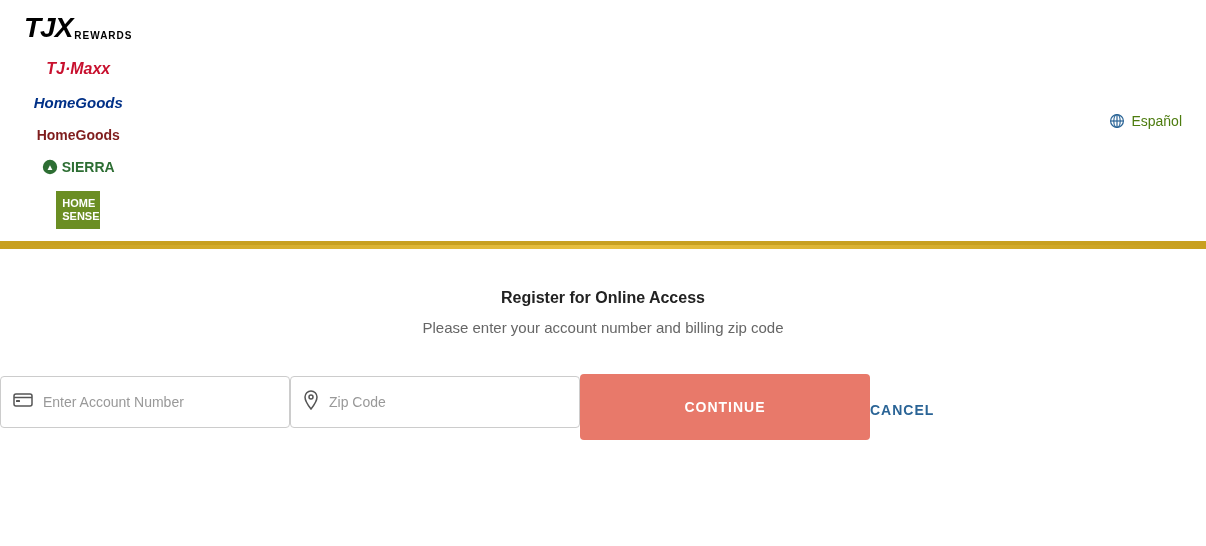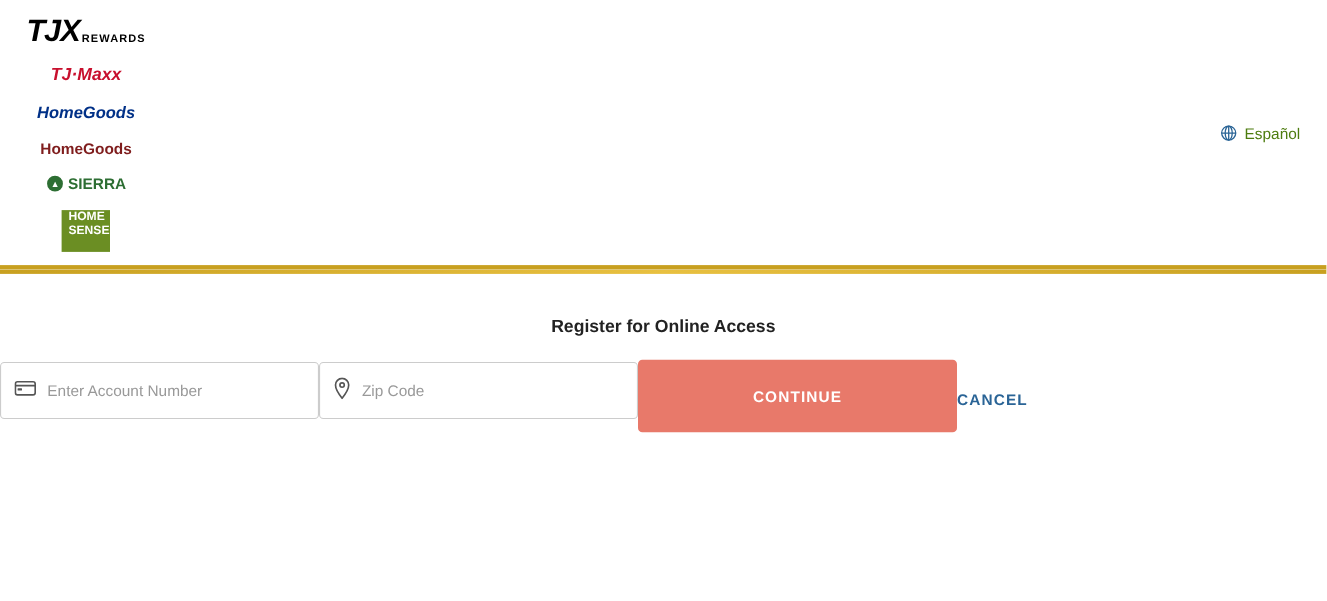--- a/index.html
+++ b/index.html
@@ -67,21 +67,21 @@
       color: #fff;
       padding: 12px 6px;
       font-size: 11px;
       font-weight: bold;
       line-height: 1.2;
       text-align: center;
       display: flex;
       flex-direction: column;
       width: 44px;
       height: 38px;
-      justify-content: flex-end;
+      justify-content: center;
     }
     .header-spacer { flex: 1; }
     .lang-selector {
       display: flex;
       align-items: center;
       gap: 6px;
       color: #4d7c0f;
       font-size: 14px;
       cursor: pointer;
     }
@@ -217,20 +217,21 @@
       <line x1="10" y1="2" x2="10" y2="18"></line>
     </svg>
     <span>Español</span>
   </div>
 </header>
 
 <div class="header-divider"></div>
 
 <main class="main">
   <h1 class="page-title">Register for Online Access</h1>
+  <p class="page-subtitle">Please enter your account number and billing zip code</p>
 
   <div class="form-container">
 
     <div class="input-wrapper">
       <span class="input-icon">
         <svg width="20" height="14" viewBox="0 0 20 14" fill="none" stroke="#555" stroke-width="1.5">
           <rect x="1" y="1" width="18" height="12" rx="2"></rect>
           <line x1="1" y1="4.5" x2="19" y2="4.5"></line>
           <rect x="3" y="7" width="4" height="2" rx="0.5" fill="#555" stroke="none"></rect>
         </svg>

